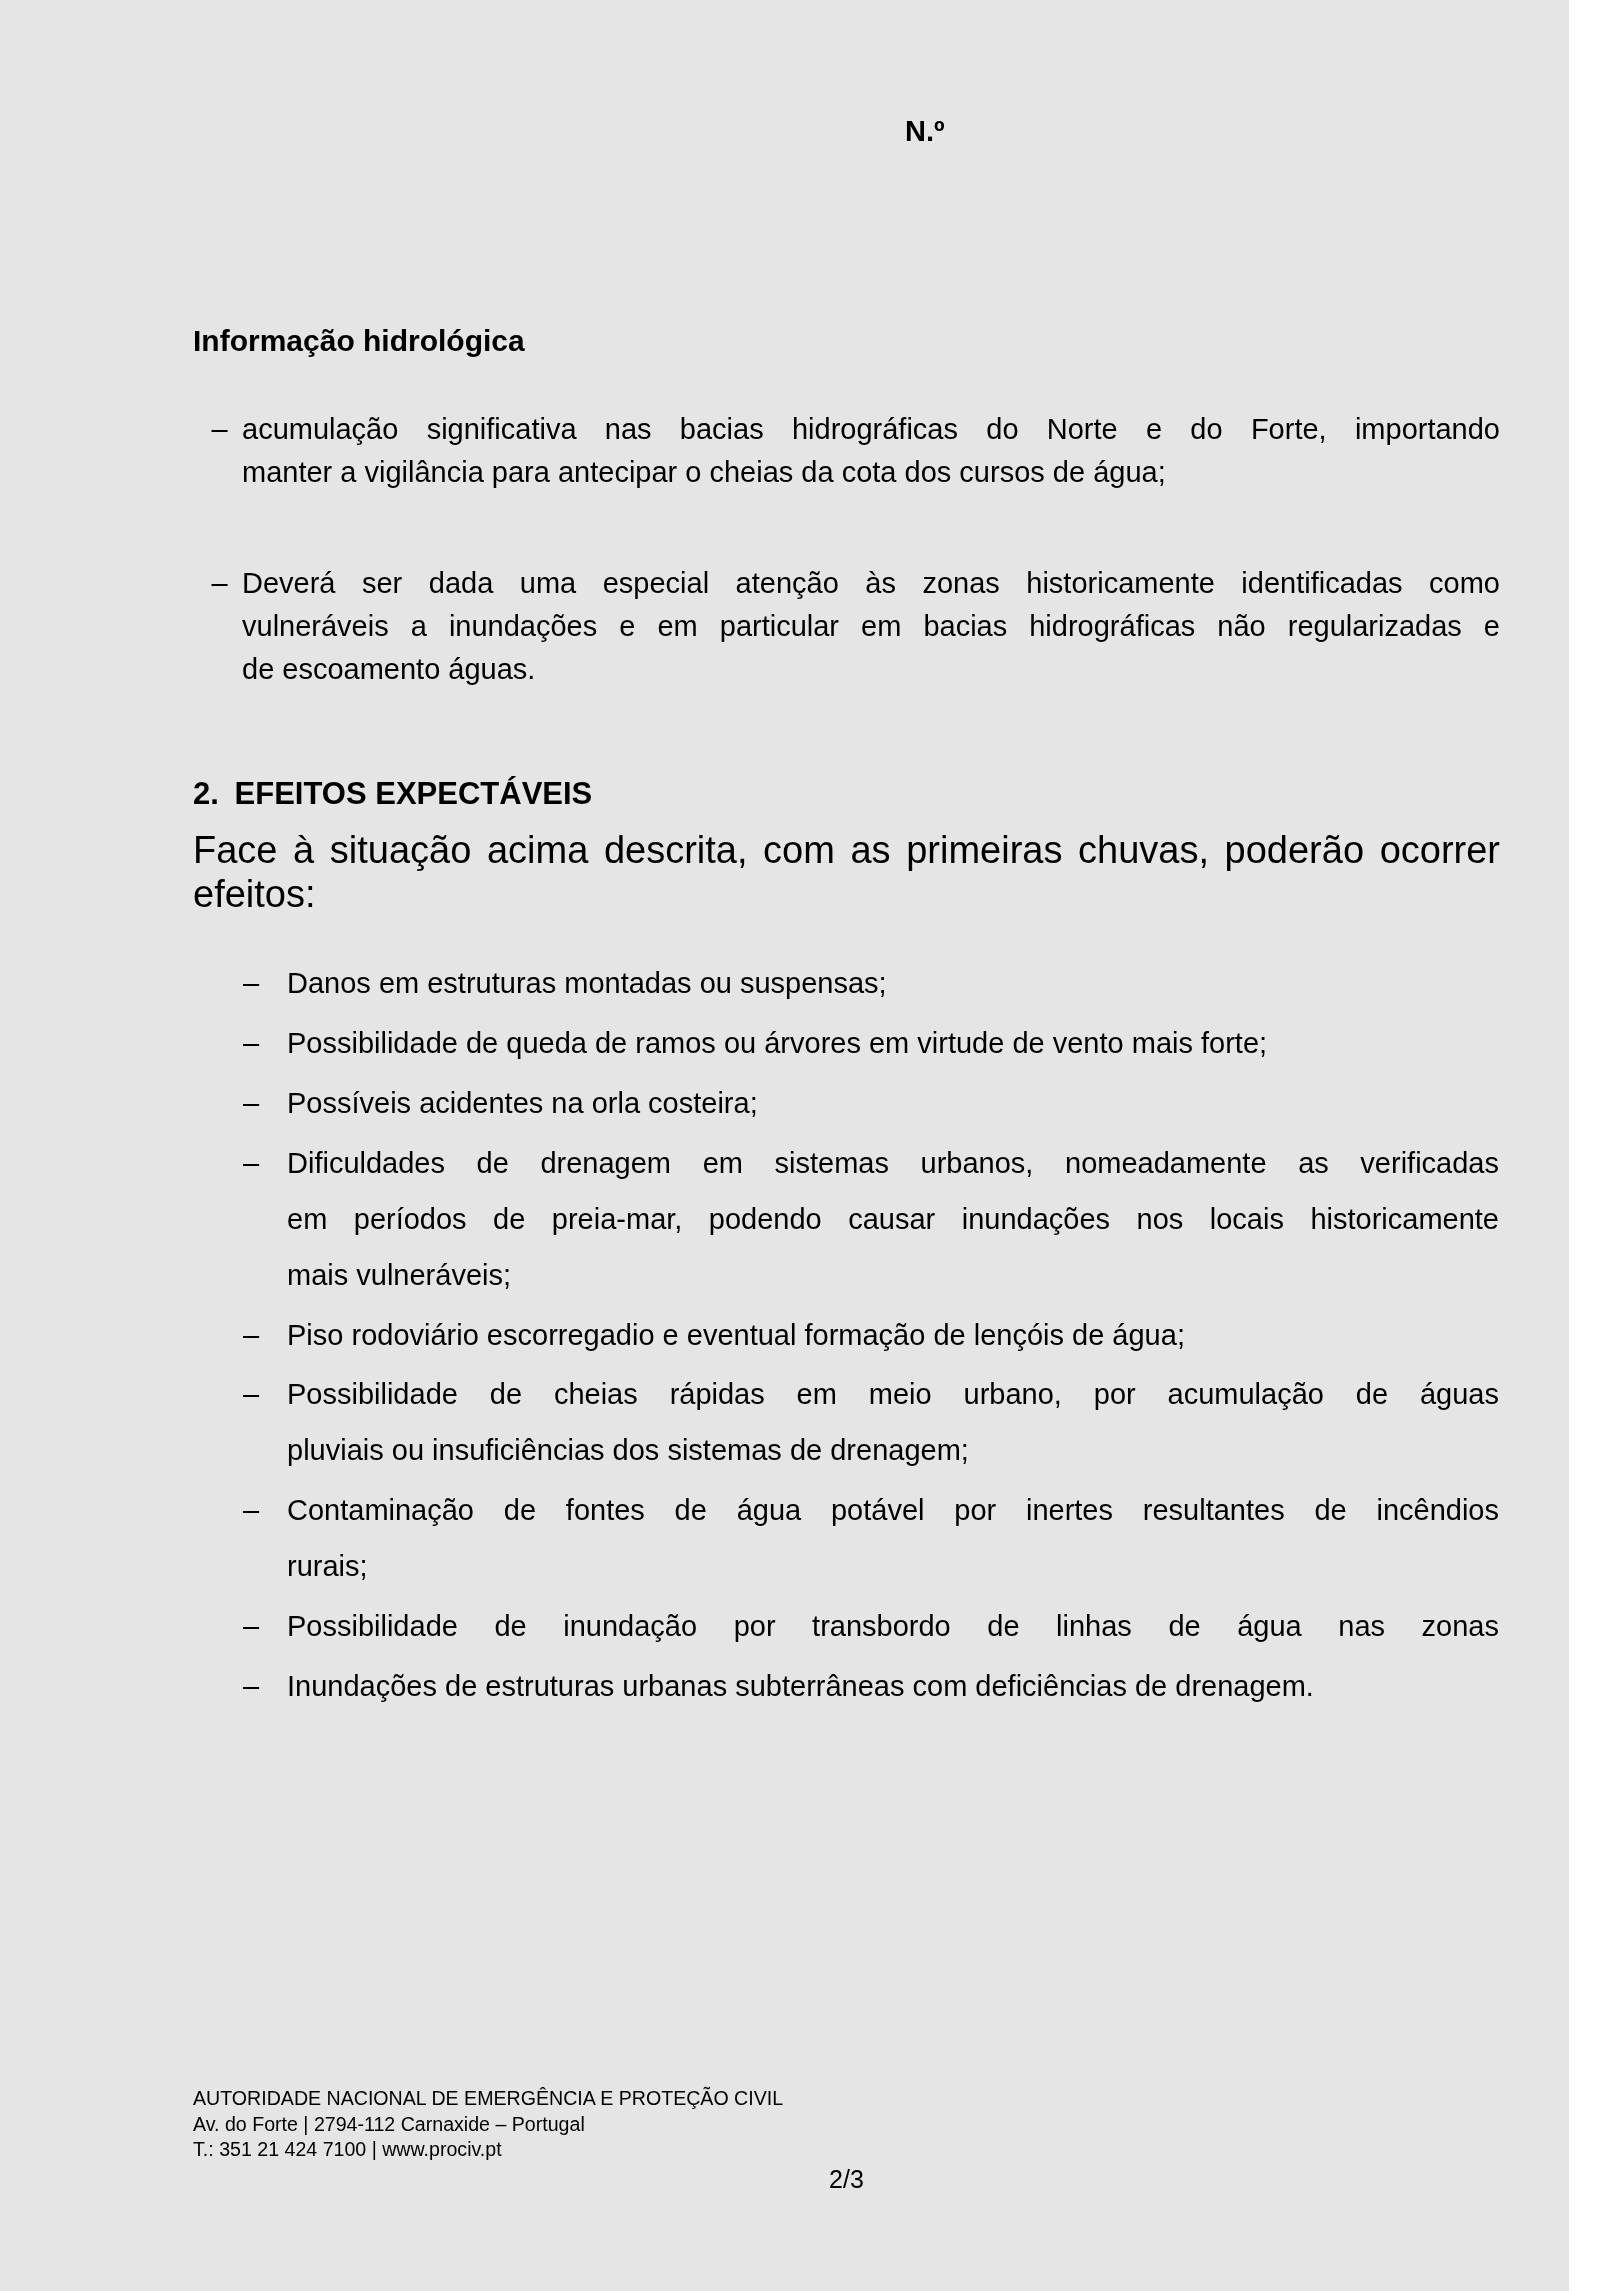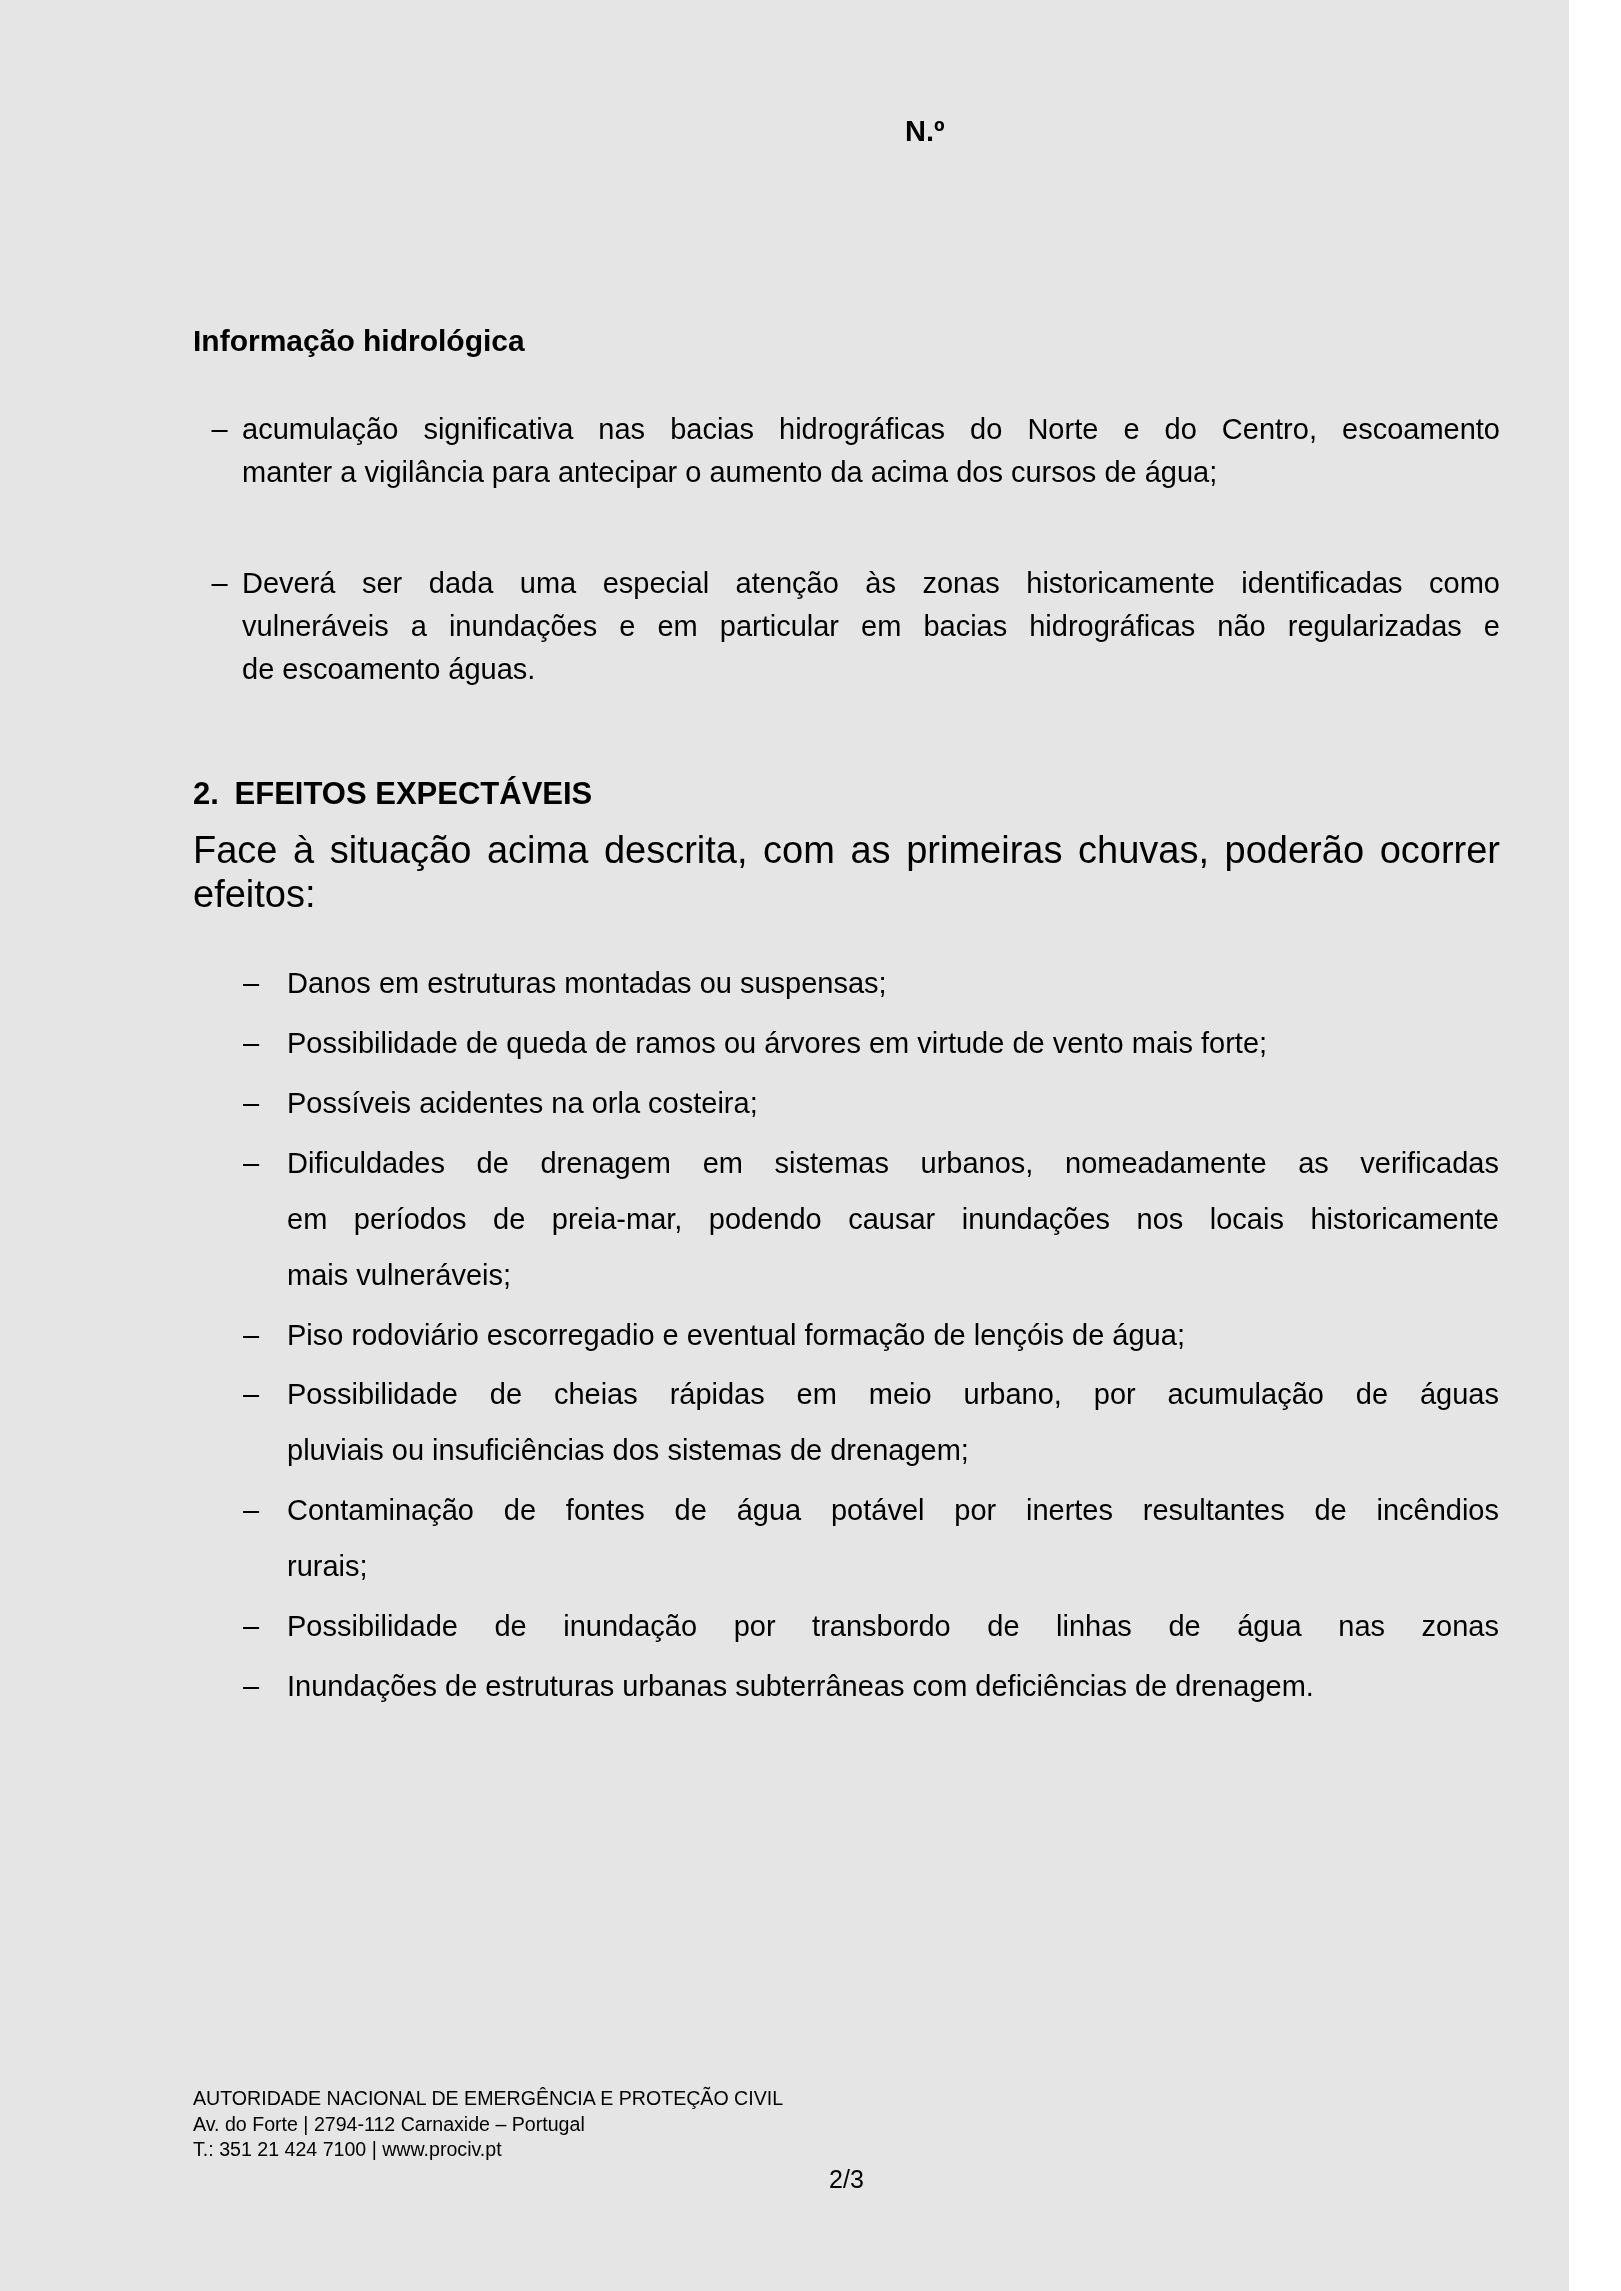--- a/index.html
+++ b/index.html
@@ -129,22 +129,22 @@
 
 <div class="page">
 
   <div class="doc-number">N.º</div>
 
   <h2 class="sec1-title">Informação hidrológica</h2>
 
   <div class="l1-bullet" style="top:408px">
     <span class="marker">–</span>
     <div class="btext">
-        <div class="jline">acumulação significativa nas bacias hidrográficas do Norte e do Centro, escoamento</div>
-        <div class="jline last">manter a vigilância para antecipar o aumento da acima dos cursos de água;</div>
+        <div class="jline">acumulação significativa nas bacias hidrográficas do Norte e do Forte, importando</div>
+        <div class="jline last">manter a vigilância para antecipar o cheias da cota dos cursos de água;</div>
       </div>
   </div>
 
   <div class="l1-bullet" style="top:562px">
     <span class="marker">–</span>
     <div class="btext">
         <div class="jline">Deverá ser dada uma especial atenção às zonas historicamente identificadas como</div>
         <div class="jline">vulneráveis a inundações e em particular em bacias hidrográficas não regularizadas e</div>
         <div class="jline last">de escoamento águas.</div>
       </div>

